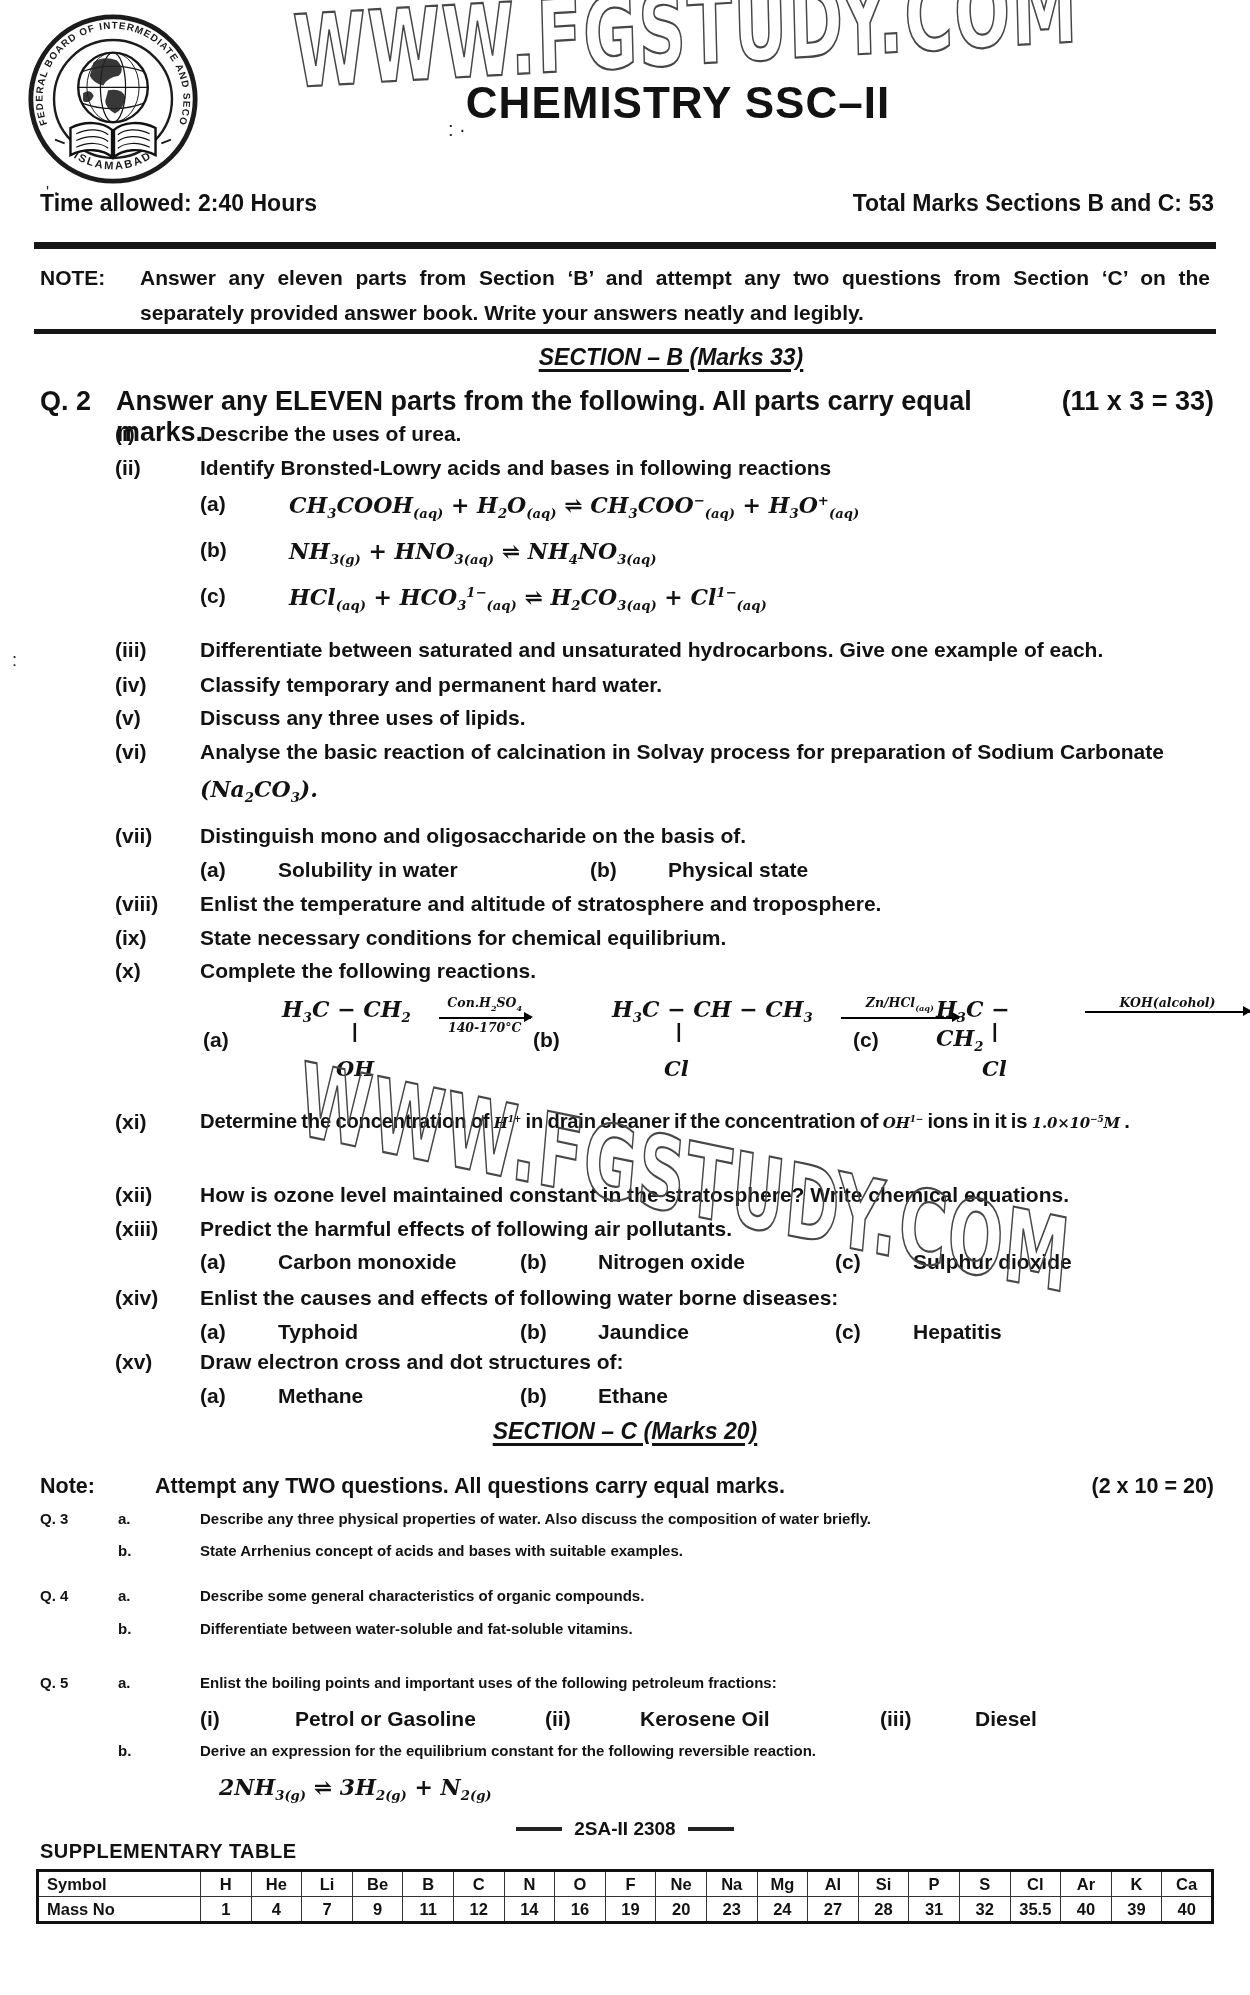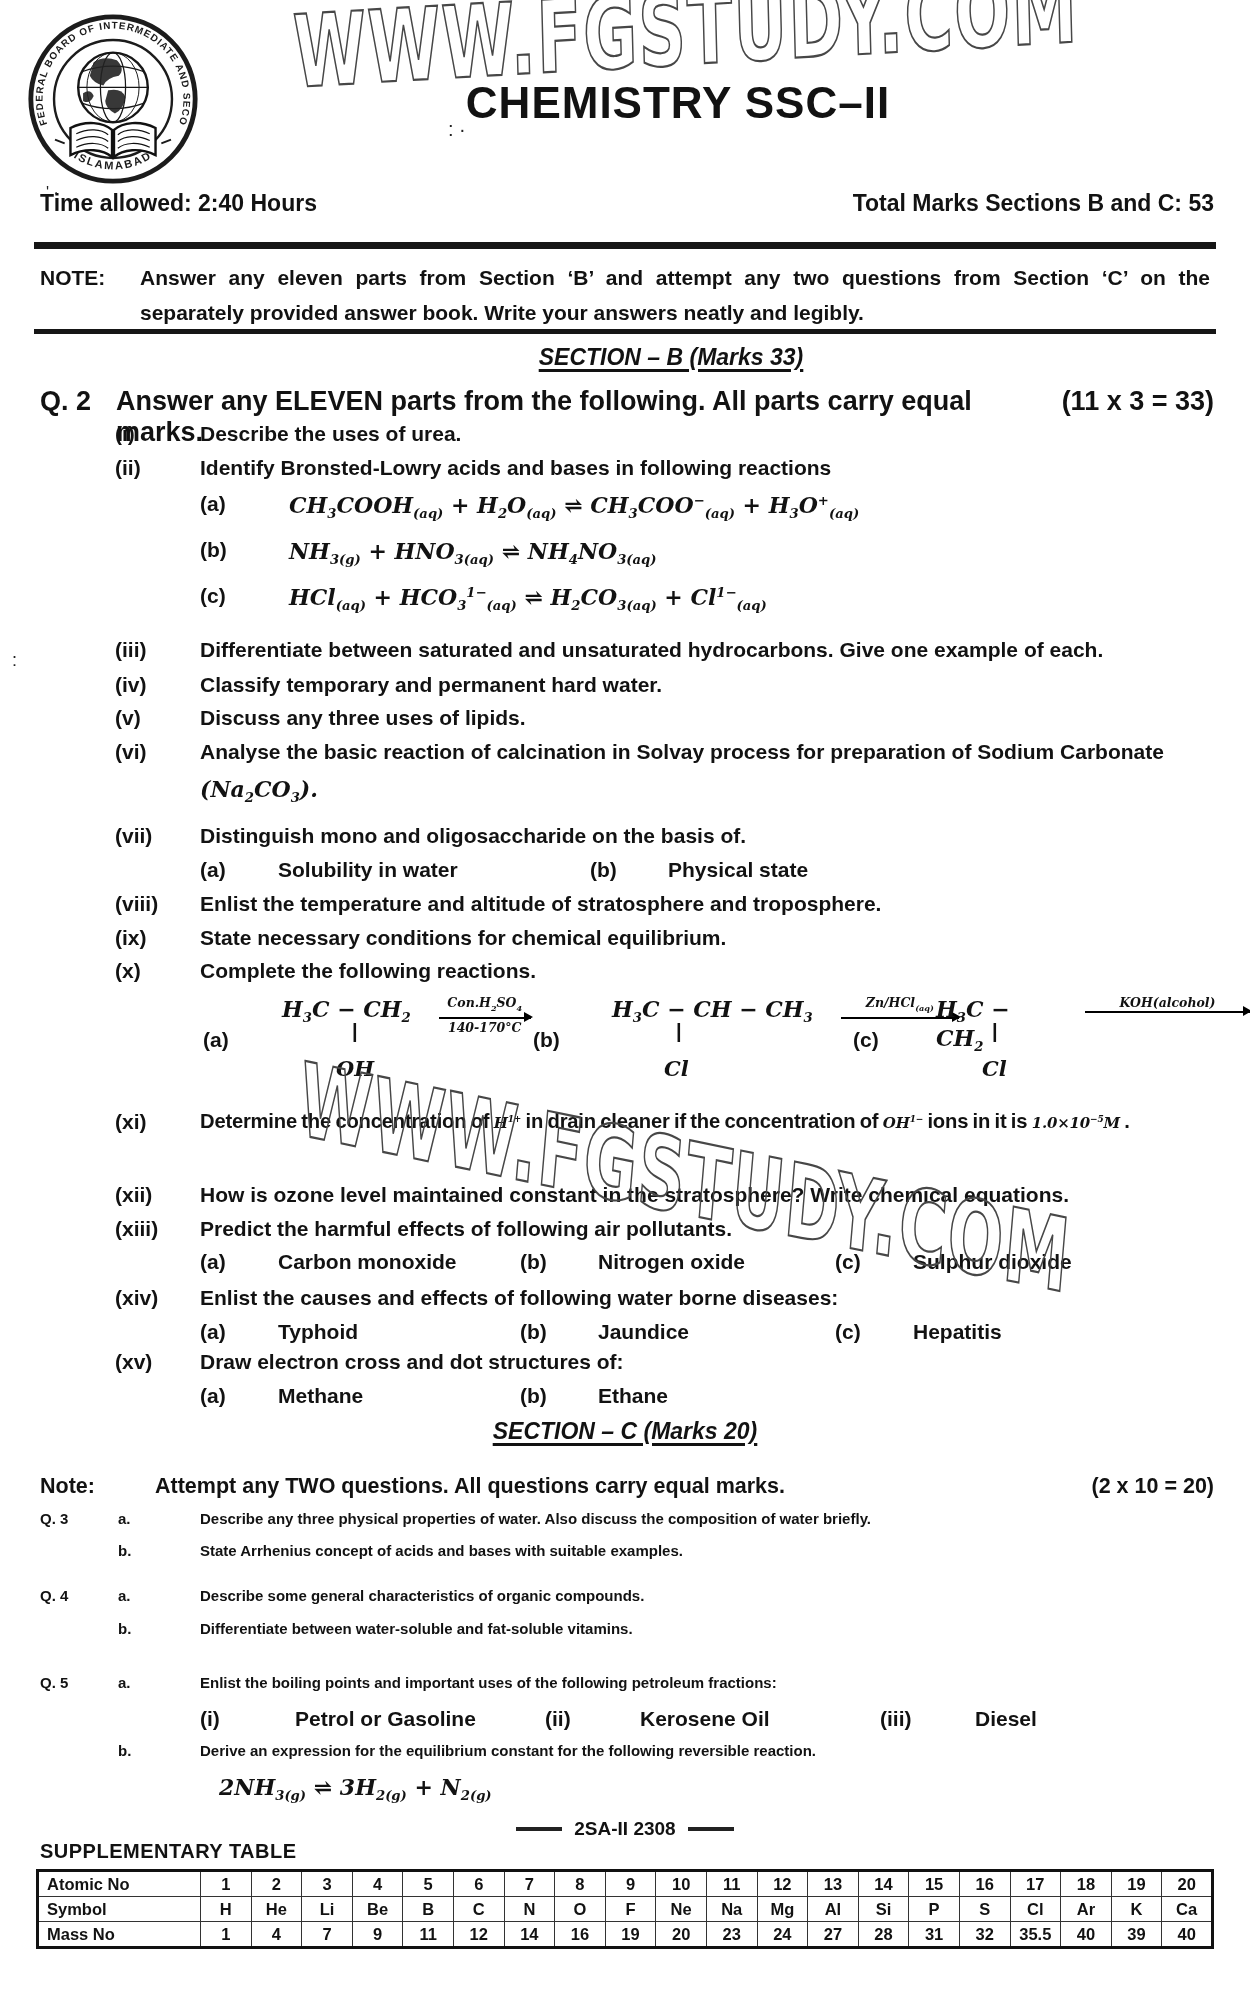--- a/index.html
+++ b/index.html
@@ -352,43 +352,20 @@
   <div class="abs formula q5-eq">2NH<sub>3(g)</sub> ⇌ 3H<sub>2(g)</sub> + N<sub>2(g)</sub></div>
 
   <div class="abs code-row">
     <span class="dash"></span>
     <span>2SA-II 2308</span>
     <span class="dash"></span>
   </div>
   <div class="abs supp-title">SUPPLEMENTARY TABLE</div>
   <table class="supp-table" id="supp-table">
     <tbody>
-        <tr>
-          <td class="rowlab">Atomic No</td>
-          <td>1</td>
-          <td>2</td>
-          <td>3</td>
-          <td>4</td>
-          <td>5</td>
-          <td>6</td>
-          <td>7</td>
-          <td>8</td>
-          <td>9</td>
-          <td>10</td>
-          <td>11</td>
-          <td>12</td>
-          <td>13</td>
-          <td>14</td>
-          <td>15</td>
-          <td>16</td>
-          <td>17</td>
-          <td>18</td>
-          <td>19</td>
-          <td>20</td>
-        </tr>
         <tr>
           <td class="rowlab">Symbol</td>
           <td>H</td>
           <td>He</td>
           <td>Li</td>
           <td>Be</td>
           <td>B</td>
           <td>C</td>
           <td>N</td>
           <td>O</td>

